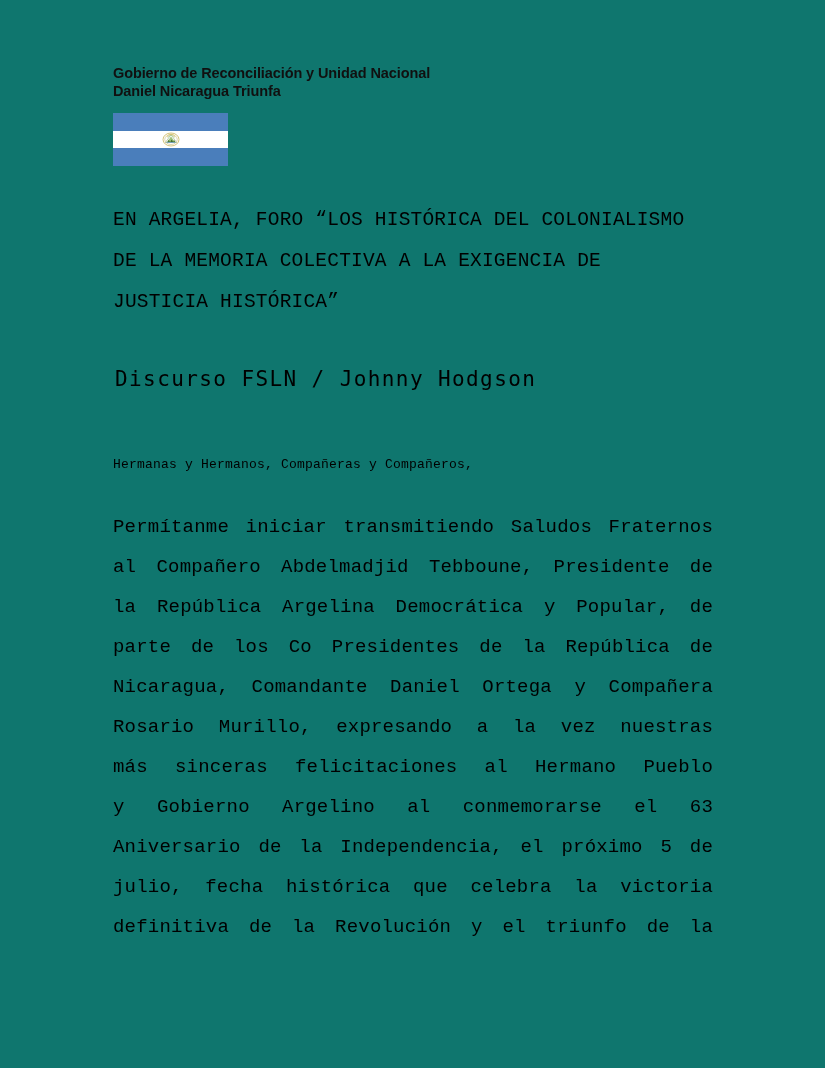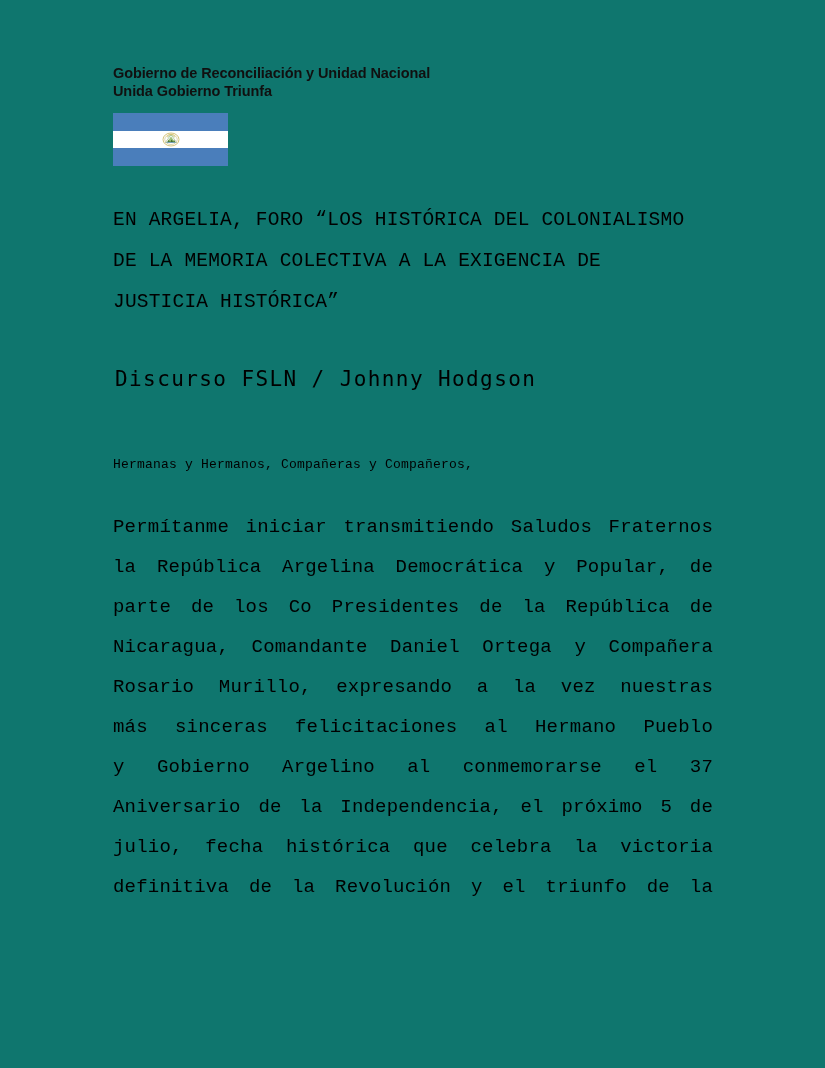--- a/index.html
+++ b/index.html
@@ -133,21 +133,21 @@
     text-align-last: justify;
   }
 </style>
 </head>
 <body>
 
 <div class="page">
 
   <div class="letterhead">
     <div class="letterhead-line">Gobierno de Reconciliación y Unidad Nacional</div>
-    <div class="letterhead-line">Unida Gobierno Triunfa</div>
+    <div class="letterhead-line">Daniel Nicaragua Triunfa</div>
   </div>
 
   <div class="flag">
     <div class="flag-band blue"></div>
     <div class="flag-band white">
       <svg class="coat-of-arms" viewBox="0 0 44 34">
         <ellipse cx="22" cy="17" rx="16" ry="13" fill="#ffffff" stroke="#c9b55a" stroke-width="1.6"></ellipse>
         <ellipse cx="22" cy="17" rx="12.5" ry="10" fill="#ffffff" stroke="#b9a24e" stroke-width="0.9"></ellipse>
         <path d="M11 23 L22 7 L33 23 Z" fill="#ffffff" stroke="#6f8f4e" stroke-width="0.9"></path>
         <path d="M13.5 23 L22 11 L30.5 23 Z" fill="#9fc27a"></path>
@@ -168,25 +168,26 @@
     <div class="title-line">JUSTICIA HISTÓRICA”</div>
   </div>
 
   <div class="subtitle">Discurso FSLN / Johnny Hodgson</div>
 
   <div class="body-block">
     <p class="salutation">Hermanas y Hermanos, Compañeras y Compañeros,</p>
 
     <p class="para">
       <span class="para-line">Permítanme iniciar transmitiendo Saludos Fraternos</span>
+      <span class="para-line">al Compañero Abdelmadjid Tebboune, Presidente de</span>
       <span class="para-line">la República Argelina Democrática y Popular, de</span>
       <span class="para-line">parte de los Co Presidentes de la República de</span>
       <span class="para-line">Nicaragua, Comandante Daniel Ortega y Compañera</span>
       <span class="para-line">Rosario Murillo, expresando a la vez nuestras</span>
       <span class="para-line">más sinceras felicitaciones al Hermano Pueblo</span>
-      <span class="para-line">y Gobierno Argelino al conmemorarse el 37</span>
+      <span class="para-line">y Gobierno Argelino al conmemorarse el 63</span>
       <span class="para-line">Aniversario de la Independencia, el próximo 5 de</span>
       <span class="para-line">julio, fecha histórica que celebra la victoria</span>
       <span class="para-line last">definitiva de la Revolución y el triunfo de la</span>
     </p>
   </div>
 
 </div>
 
 </body></html>

